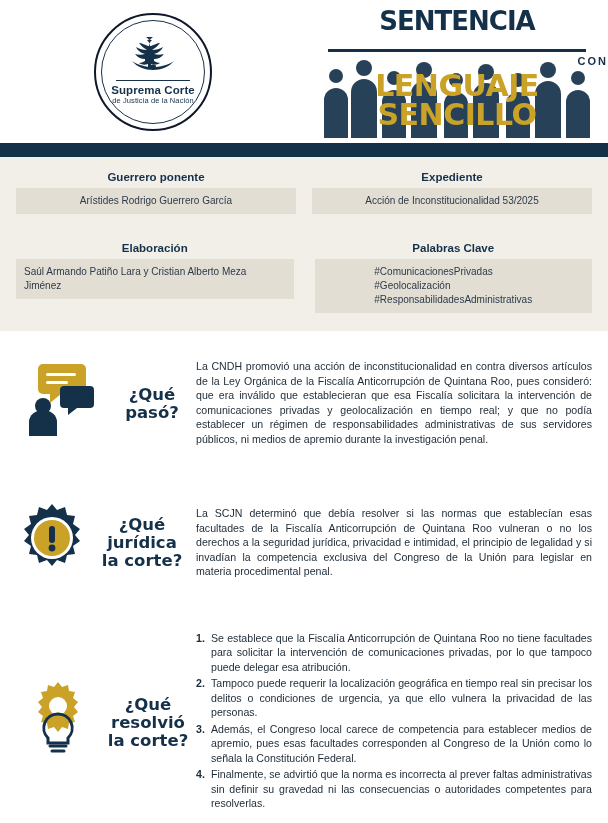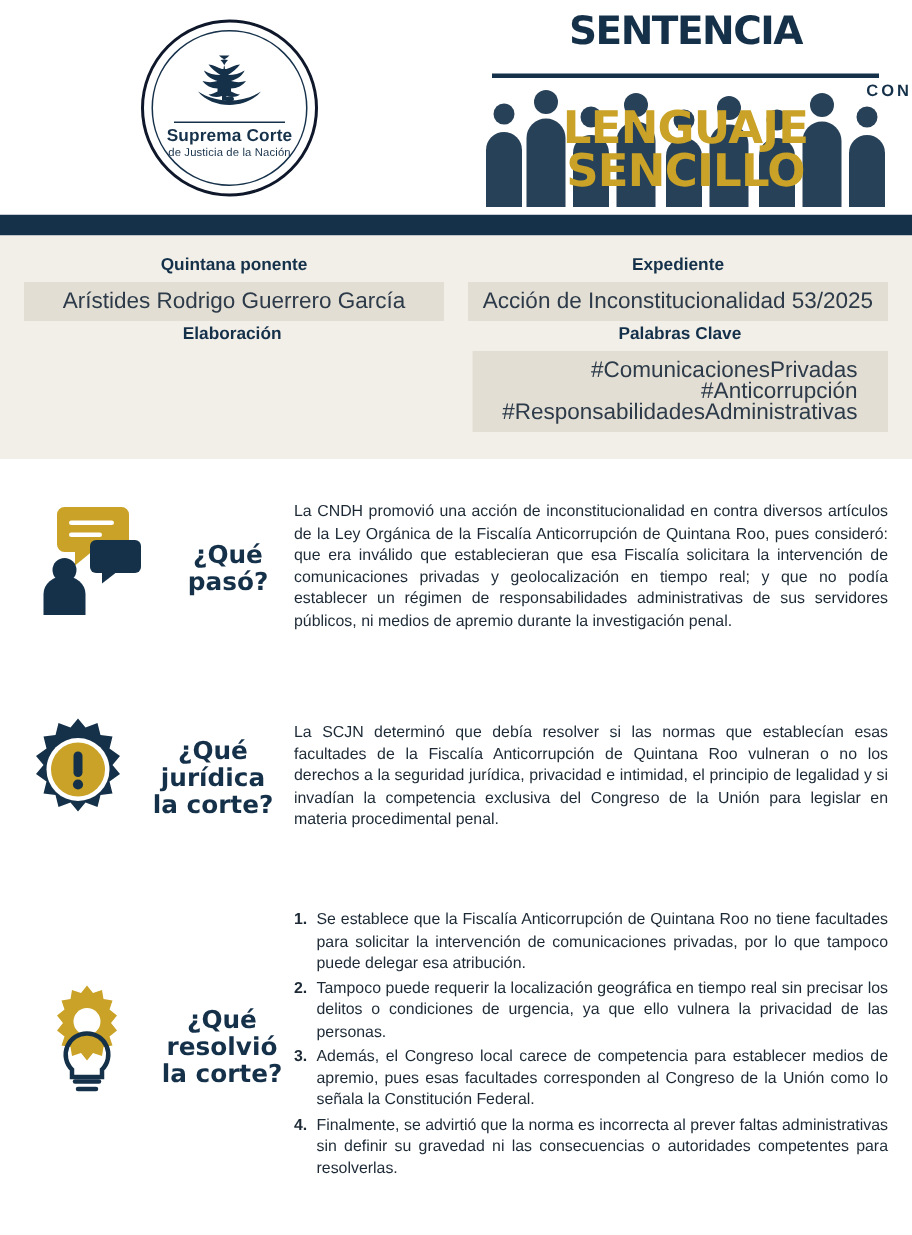--- a/index.html
+++ b/index.html
@@ -152,30 +152,30 @@
   .meta-title {
     text-align: center;
     color: #15314a;
     font-weight: bold;
     font-size: 11.5px;
     margin-bottom: 5px;
   }
   .meta-box {
     background: #e3ded3;
     color: #2c3a49;
-    font-size: 15px;
-    text-align: right;
+    font-size: 10px;
+    text-align: left;
     padding: 6px 8px;
     line-height: 14px;
     min-height: 26px;
     display: flex;
     align-items: center;
     justify-content: center;
   }
-  .meta-row2 { margin-top: 3px; gap: 21px; }
+  .meta-row2 { margin-top: 28px; gap: 21px; }
   .kw-line { display: block; }
 
   
   .block {
     display: flex;
     padding: 0 16px;
     margin-top: 22px;
   }
   .block-icon {
     width: 180px;
@@ -281,39 +281,40 @@
         <div class="banner-l2">SENCILLO</div>
       </div>
     </div>
   </div>
 
   <div class="darkbar"></div>
 
   <div class="meta">
     <div class="meta-row">
       <div class="meta-col">
-        <div class="meta-title">Quintana ponente</div>
+        <div class="meta-title">Guerrero ponente</div>
         <div class="meta-box">Arístides Rodrigo Guerrero García</div>
       </div>
       <div class="meta-col">
         <div class="meta-title">Expediente</div>
         <div class="meta-box">Acción de Inconstitucionalidad 53/2025</div>
       </div>
     </div>
 
     <div class="meta-row meta-row2">
       <div class="meta-col">
         <div class="meta-title">Elaboración</div>
+        <div class="meta-box">Saúl Armando Patiño Lara y Cristian Alberto Meza Jiménez</div>
       </div>
       <div class="meta-col">
         <div class="meta-title">Palabras Clave</div>
         <div class="meta-box">
           <div>
             <span class="kw-line">#ComunicacionesPrivadas</span>
-            <span class="kw-line">#Anticorrupción</span>
+            <span class="kw-line">#Geolocalización</span>
             <span class="kw-line">#ResponsabilidadesAdministrativas</span>
           </div>
         </div>
       </div>
     </div>
   </div>
 
   <div class="block b1">
     <div class="block-icon">
       <span>

